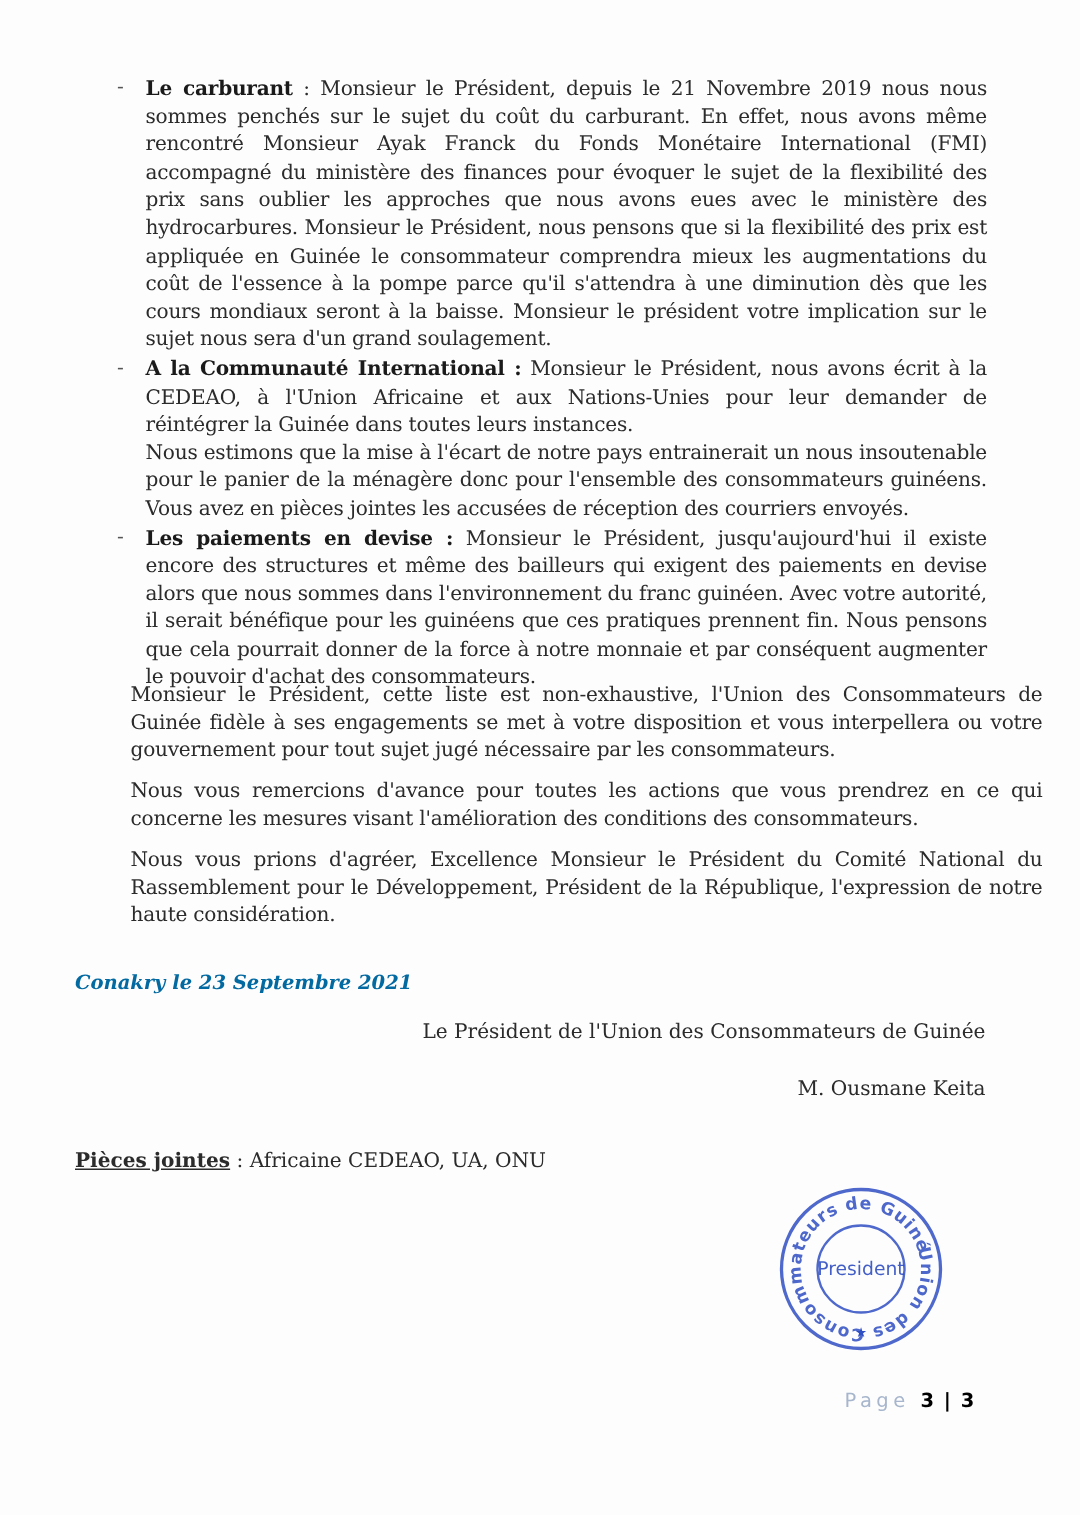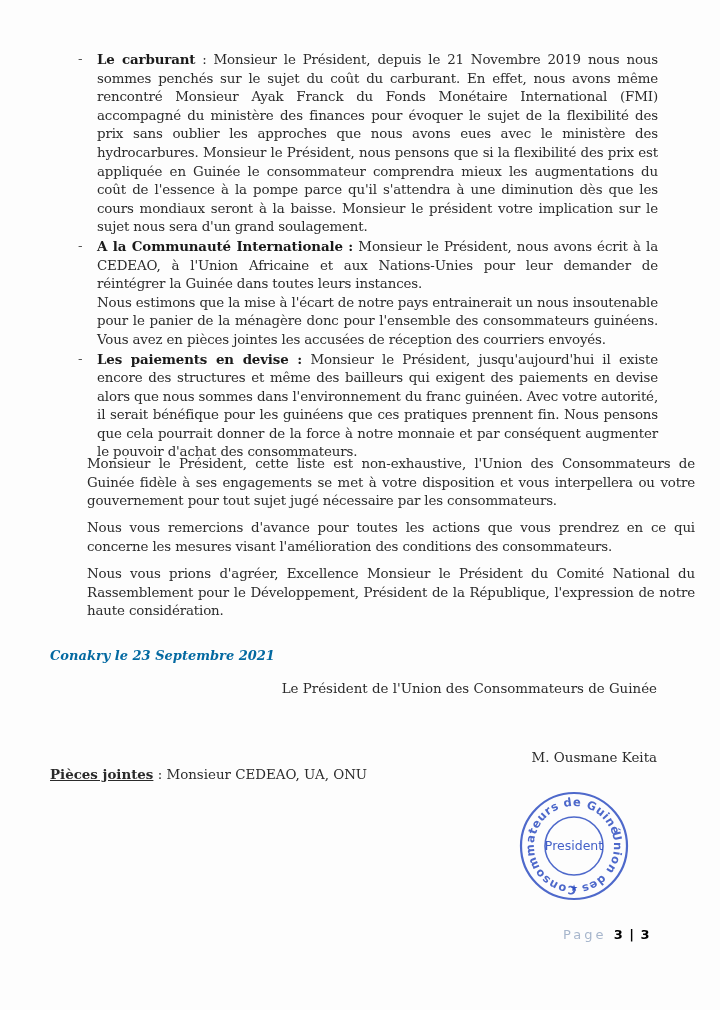--- a/index.html
+++ b/index.html
@@ -19,59 +19,59 @@
       font-size: 13.4px; line-height: 18.6px; text-align: justify;
       letter-spacing: -0.15px;
     }
     .txt b { font-weight: bold; color: #1a1a1a; }
     .para { position: absolute; left: 50px; width: 608px; margin-left: 37px; }
     .p1 { top: 455px; }
     .p2 { top: 519px; }
     .p3 { top: 565px; }
     .date { position: absolute; left: 50px; top: 648px; font-style: italic; font-weight: bold; font-size: 13px; color: #0369a1; }
     .sig-title { position: absolute; right: 63px; top: 681px; font-size: 13.4px; }
-    .sig-name { position: absolute; right: 63px; top: 750px; font-size: 13.4px; text-align: center; }
+    .sig-name { position: absolute; right: 63px; top: 719px; font-size: 13.4px; text-align: center; }
     .attach { position: absolute; left: 50px; top: 766px; font-size: 13.4px; }
     .attach .lbl { font-weight: bold; text-decoration: underline; }
     .stamp { position: absolute; left: 518px; top: 790px; width: 112px; height: 112px; }
     .footer { position: absolute; left: 563px; top: 927px; font-family: "DejaVu Sans", sans-serif; font-size: 13px; color: #a7b6cc; letter-spacing: 3px; }
     .footer .num { color: #000000; font-weight: bold; letter-spacing: 1px; }
   </style>
 </head>
 <body>
 
 <div class="page">
 
   <div class="bullets">
     <div class="bullet txt">
       <span class="dash">-</span>
       <b>Le carburant</b><span> : </span><span>Monsieur le Président, depuis le 21 Novembre 2019 nous nous sommes penchés sur le sujet du coût du carburant. En effet, nous avons même rencontré Monsieur Ayak Franck du Fonds Monétaire International (FMI) accompagné du ministère des finances pour évoquer le sujet de la flexibilité des prix sans oublier les approches que nous avons eues avec le ministère des hydrocarbures. Monsieur le Président, nous pensons que si la flexibilité des prix est appliquée en Guinée le consommateur comprendra mieux les augmentations du coût de l'essence à la pompe parce qu'il s'attendra à une diminution dès que les cours mondiaux seront à la baisse. Monsieur le président votre implication sur le sujet nous sera d'un grand soulagement.</span>
     </div>
     <div class="bullet txt">
       <span class="dash">-</span>
-      <b>A la Communauté Internationale :</b><span> </span><span>Monsieur le Président, nous avons écrit à la CEDEAO, à l'Union Africaine et aux Nations-Unies pour leur demander de réintégrer la Guinée dans toutes leurs instances.</span>
+      <b>A la Communauté International :</b><span> </span><span>Monsieur le Président, nous avons écrit à la CEDEAO, à l'Union Africaine et aux Nations-Unies pour leur demander de réintégrer la Guinée dans toutes leurs instances.</span>
       <div>Nous estimons que la mise à l'écart de notre pays entrainerait un nous insoutenable pour le panier de la ménagère donc pour l'ensemble des consommateurs guinéens. Vous avez en pièces jointes les accusées de réception des courriers envoyés.</div>
     </div>
     <div class="bullet txt">
       <span class="dash">-</span>
       <b>Les paiements en devise :</b><span> </span><span>Monsieur le Président, jusqu'aujourd'hui il existe encore des structures et même des bailleurs qui exigent des paiements en devise alors que nous sommes dans l'environnement du franc guinéen. Avec votre autorité, il serait bénéfique pour les guinéens que ces pratiques prennent fin. Nous pensons que cela pourrait donner de la force à notre monnaie et par conséquent augmenter le pouvoir d'achat des consommateurs.</span>
     </div>
   </div>
 
   <div class="para p1 txt">Monsieur le Président, cette liste est non-exhaustive, l'Union des Consommateurs de Guinée fidèle à ses engagements se met à votre disposition et vous interpellera ou votre gouvernement pour tout sujet jugé nécessaire par les consommateurs.</div>
   <div class="para p2 txt">Nous vous remercions d'avance pour toutes les actions que vous prendrez en ce qui concerne les mesures visant l'amélioration des conditions des consommateurs.</div>
   <div class="para p3 txt">Nous vous prions d'agréer, Excellence Monsieur le Président du Comité National du Rassemblement pour le Développement, Président de la République, l'expression de notre haute considération.</div>
 
   <div class="date">Conakry le 23 Septembre 2021</div>
 
   <div class="sig-title">Le Président de l'Union des Consommateurs de Guinée</div>
   <div class="sig-name">M. Ousmane Keita</div>
 
   <div class="attach">
-    <span class="lbl">Pièces jointes</span><span> : </span><span>Monsieur CEDEAO, UA, ONU</span>
+    <span class="lbl">Pièces jointes</span><span> : </span><span>Africaine CEDEAO, UA, ONU</span>
   </div>
 
   <div class="stamp">
     <svg width="112" height="112" viewBox="0 0 112 112">
       <defs>
         <path id="ringPath" d="M 56 56 m -40 0 a 40 40 0 1 1 80 0 a 40 40 0 1 1 -80 0" transform="rotate(-200 56 56)"></path>
       </defs>
       <circle cx="56" cy="56" r="53" fill="none" stroke="#2f4fc2" stroke-width="2.2" opacity="0.85"></circle>
       <circle cx="56" cy="56" r="29" fill="none" stroke="#2f4fc2" stroke-width="1.6" opacity="0.85"></circle>
       <text font-family="DejaVu Sans, sans-serif" font-size="11.5" font-weight="bold" fill="#2f4fc2" opacity="0.85" letter-spacing="0.6">

